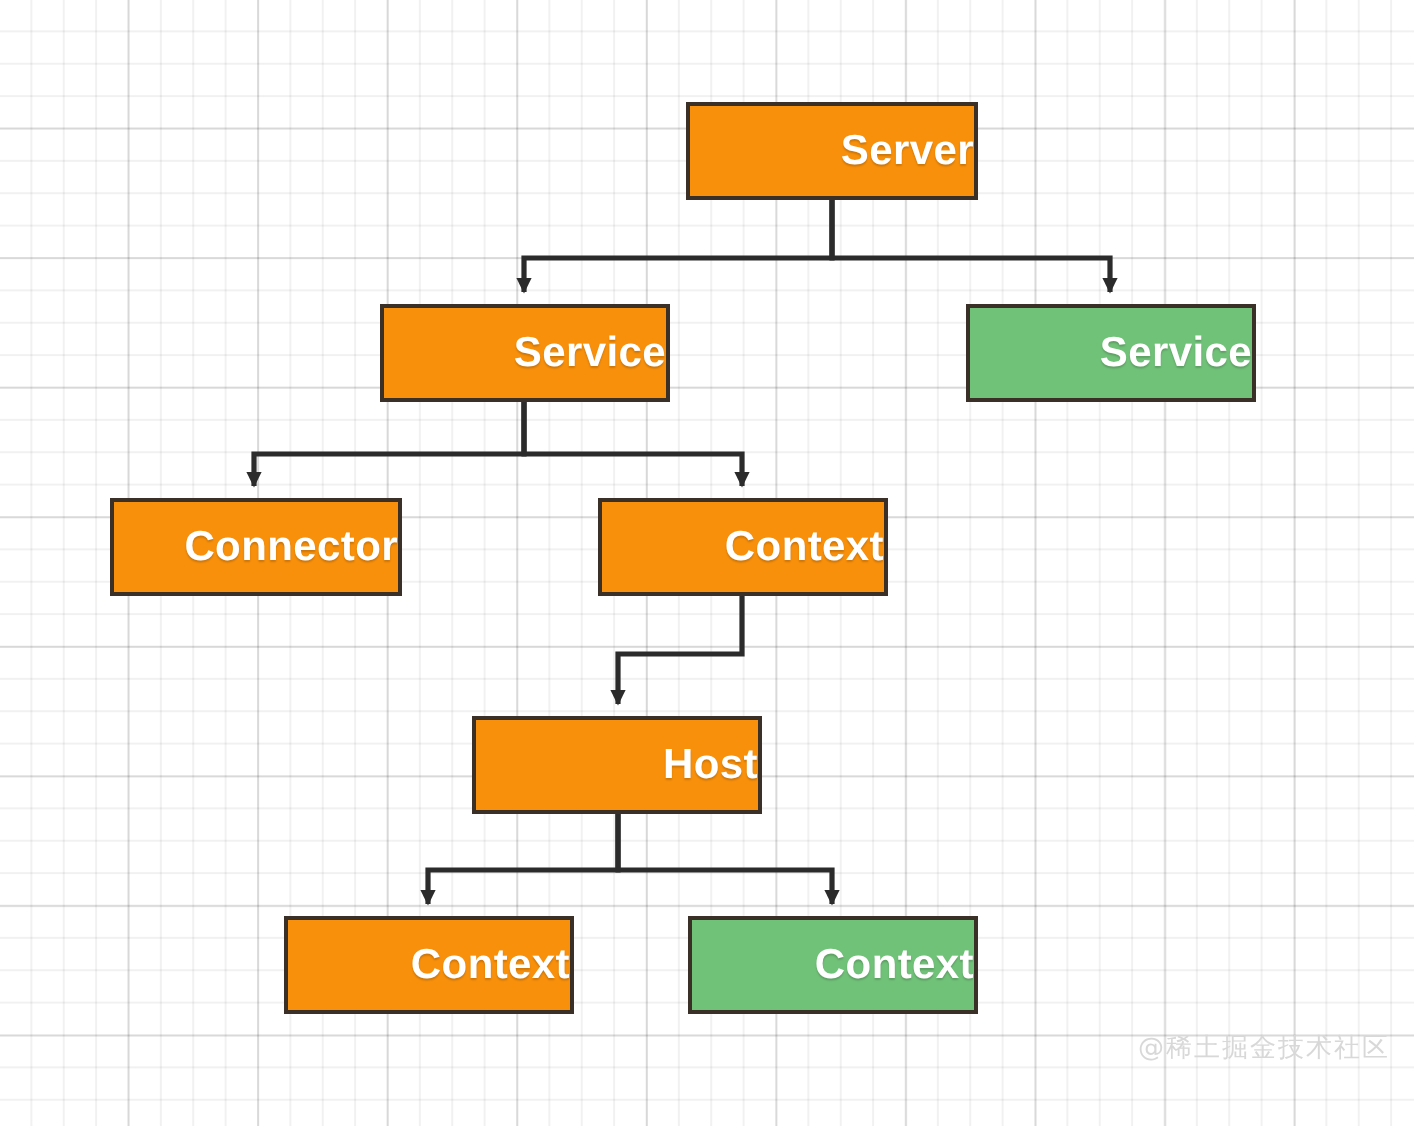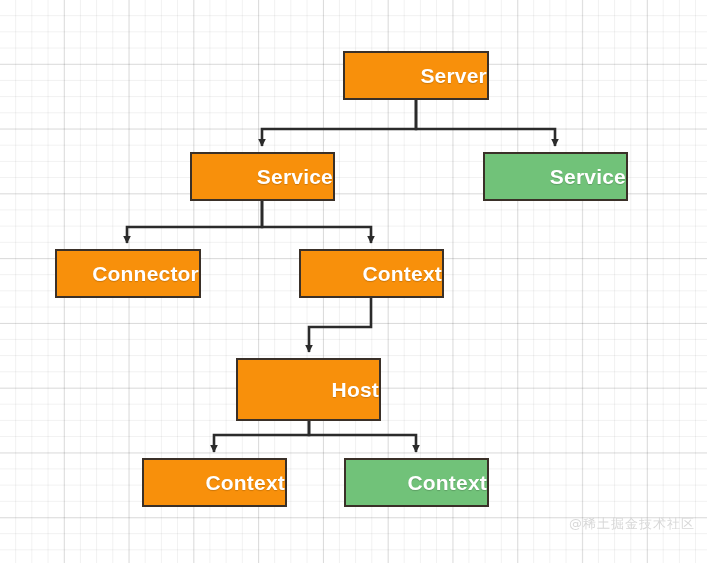--- a/index.html
+++ b/index.html
@@ -100,21 +100,21 @@
   </div>
 
   <div class="node orange" style="left:55px; top:249px; width:146px; height:49px;">
     <span>Connector</span>
   </div>
 
   <div class="node orange" style="left:299px; top:249px; width:145px; height:49px;">
     <span>Context</span>
   </div>
 
-  <div class="node orange" style="left:236px; top:358px; width:145px; height:63px;">
+  <div class="node orange" style="left:236px; top:358px; width:145px; height:49px;">
     <span>Host</span>
   </div>
 
   <div class="node orange" style="left:142px; top:458px; width:145px; height:49px;">
     <span>Context</span>
   </div>
 
   <div class="node green" style="left:344px; top:458px; width:145px; height:49px;">
     <span>Context</span>
   </div>

